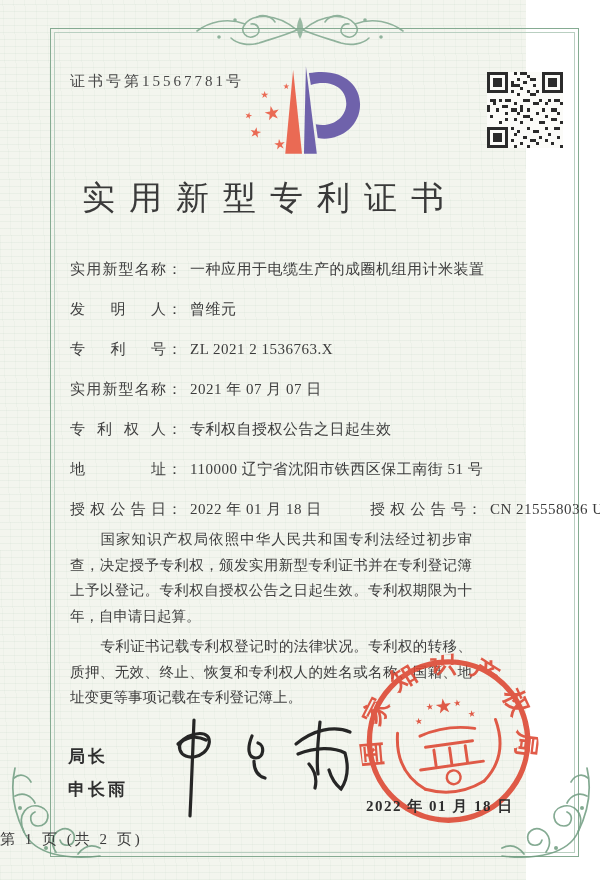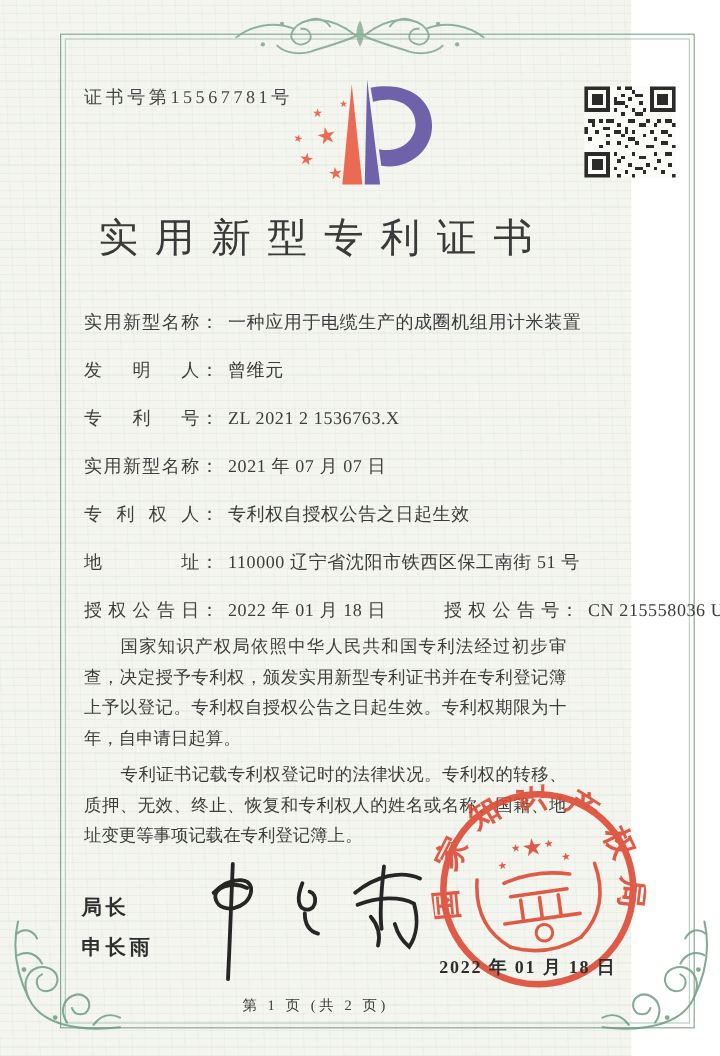--- a/index.html
+++ b/index.html
@@ -28,22 +28,22 @@
   .grant-left{display:inline-block;width:300px;}
   .paras{position:absolute;left:70px;top:527px;right:54px;}
   .paras p{margin:0 0 5px;font-size:14.5px;line-height:25.5px;text-indent:2.1em;
            text-align:justify;color:#3e3e3e;}
   .signer{position:absolute;left:68px;top:740px;font-size:17px;font-weight:600;
           letter-spacing:3px;line-height:33px;color:#2f2f2f;}
   .signature{position:absolute;left:148px;top:712px;}
   .seal{position:absolute;left:360px;top:655px;transform:rotate(-8deg);opacity:0.88;}
   .sealdate{position:absolute;left:366px;top:797px;font-size:15px;font-weight:600;
             letter-spacing:1.5px;color:#2e2e2e;z-index:5;}
-  .footer{position:absolute;left:0;top:830px;width:100%;text-align:center;
-          font-size:12px;letter-spacing:3px;color:#3a3a3a;}
+  .footer{position:absolute;left:0;top:830px;width:100%;text-align:left;
+          font-size:15px;letter-spacing:3px;color:#3a3a3a;}
   .orn-top{position:absolute;left:175px;top:4px;}
   .orn-bl{position:absolute;left:0px;top:760px;}
   .orn-br{position:absolute;left:498px;top:760px;}
 </style>
 </head>
 <body>
 
 <div class="page">
 
   <div class="frame"></div>

